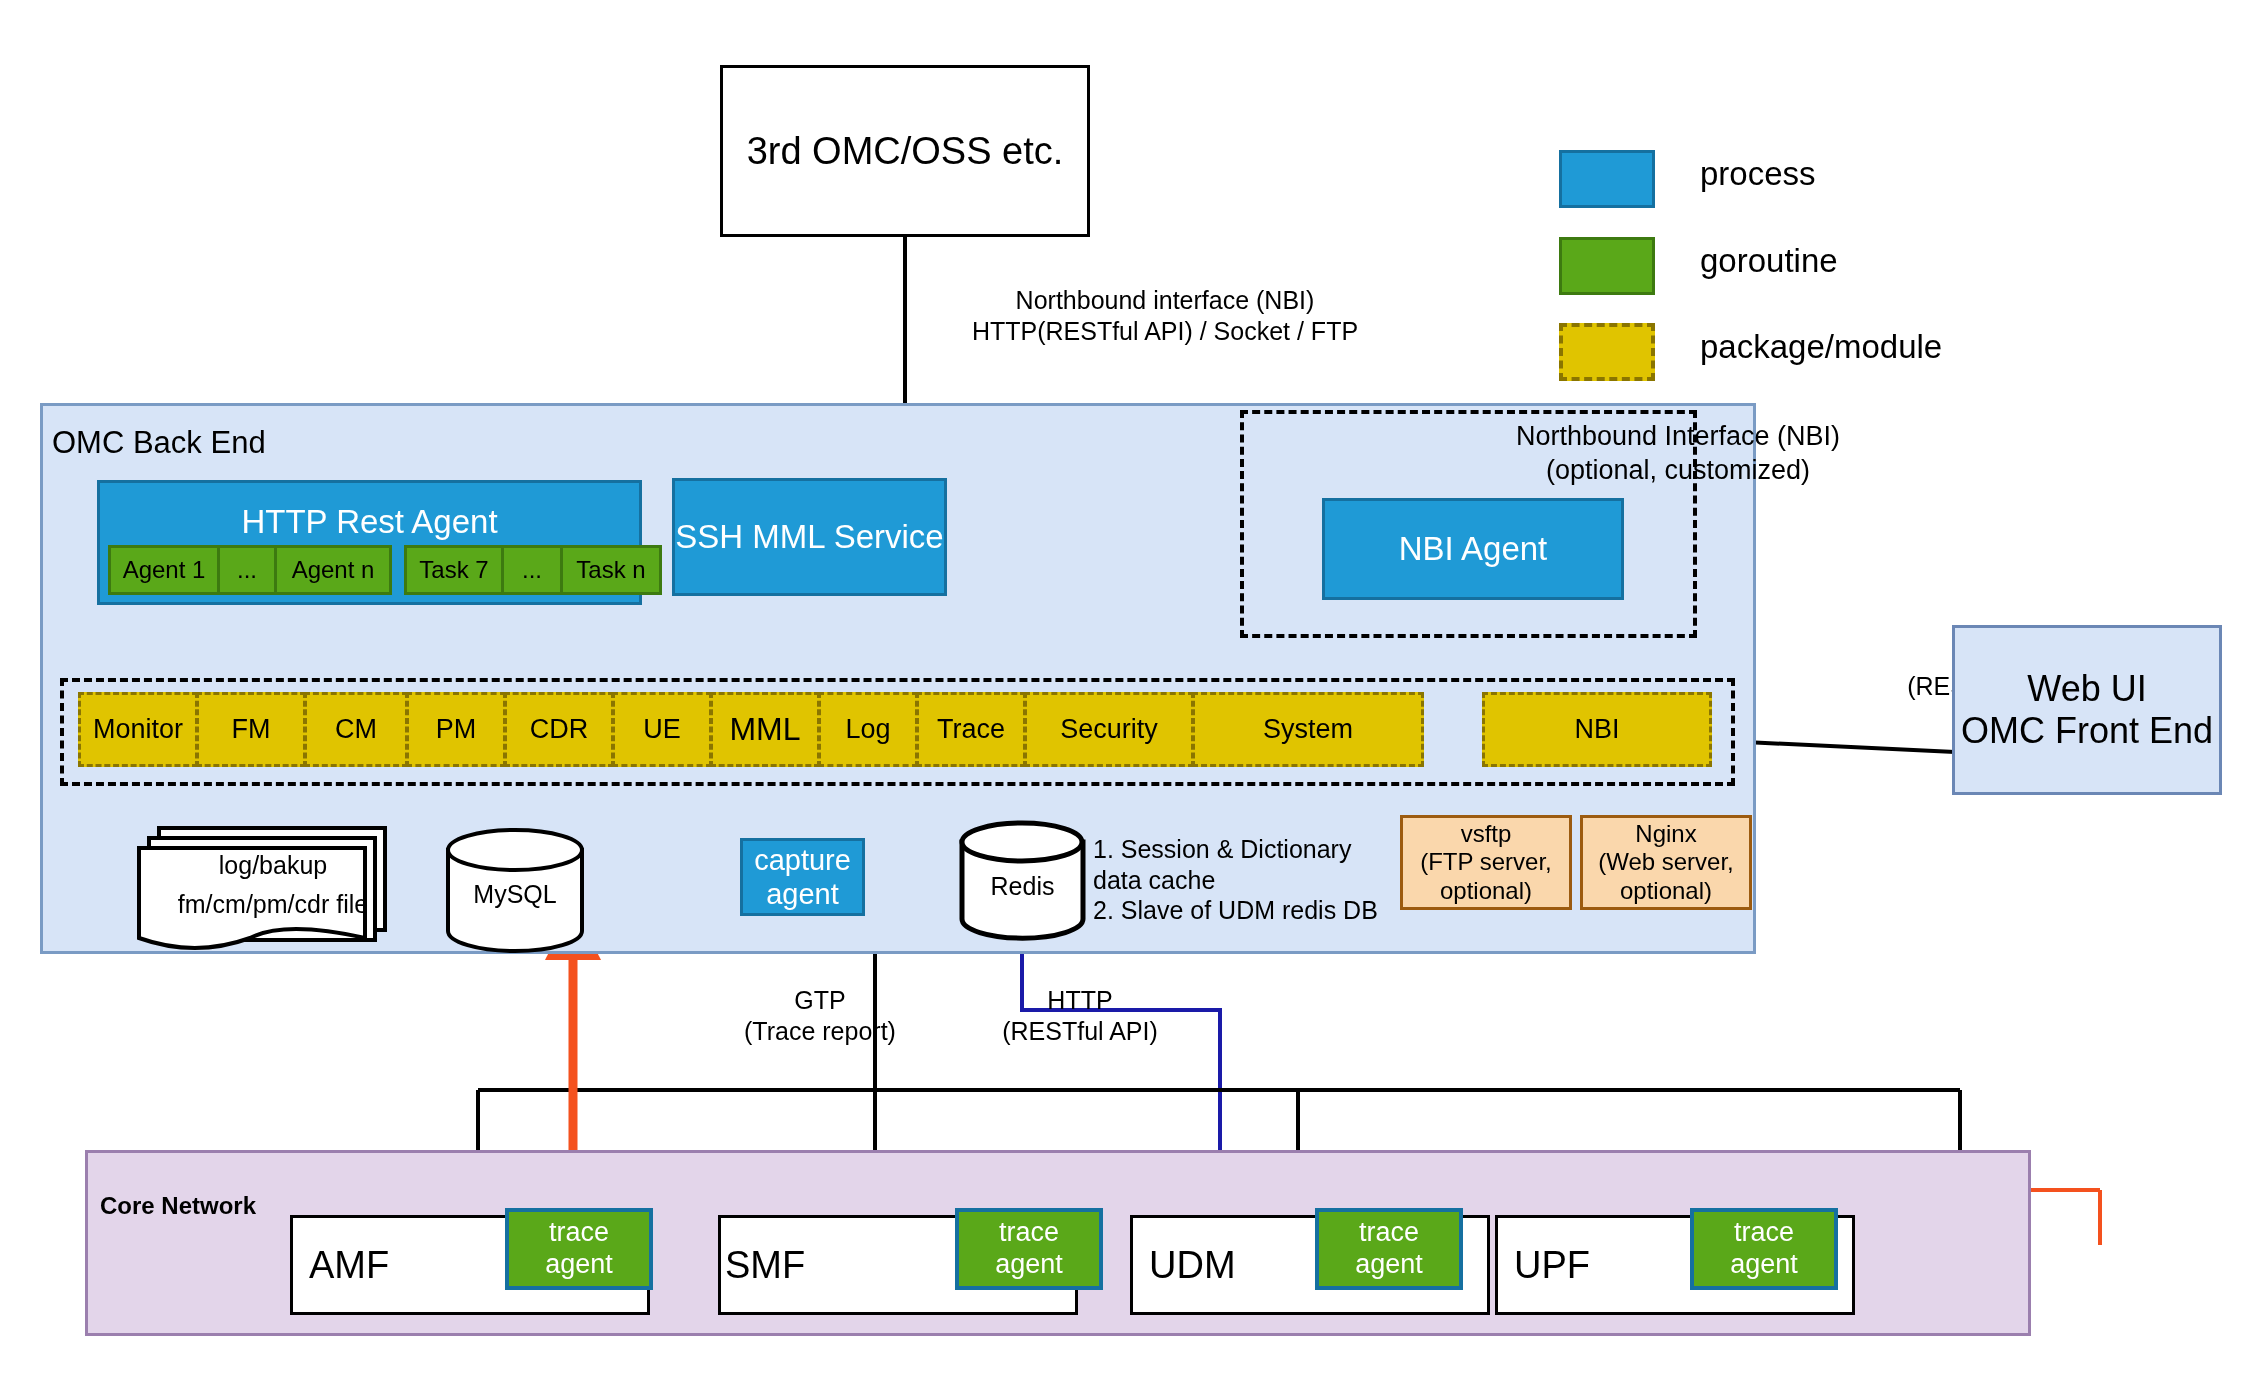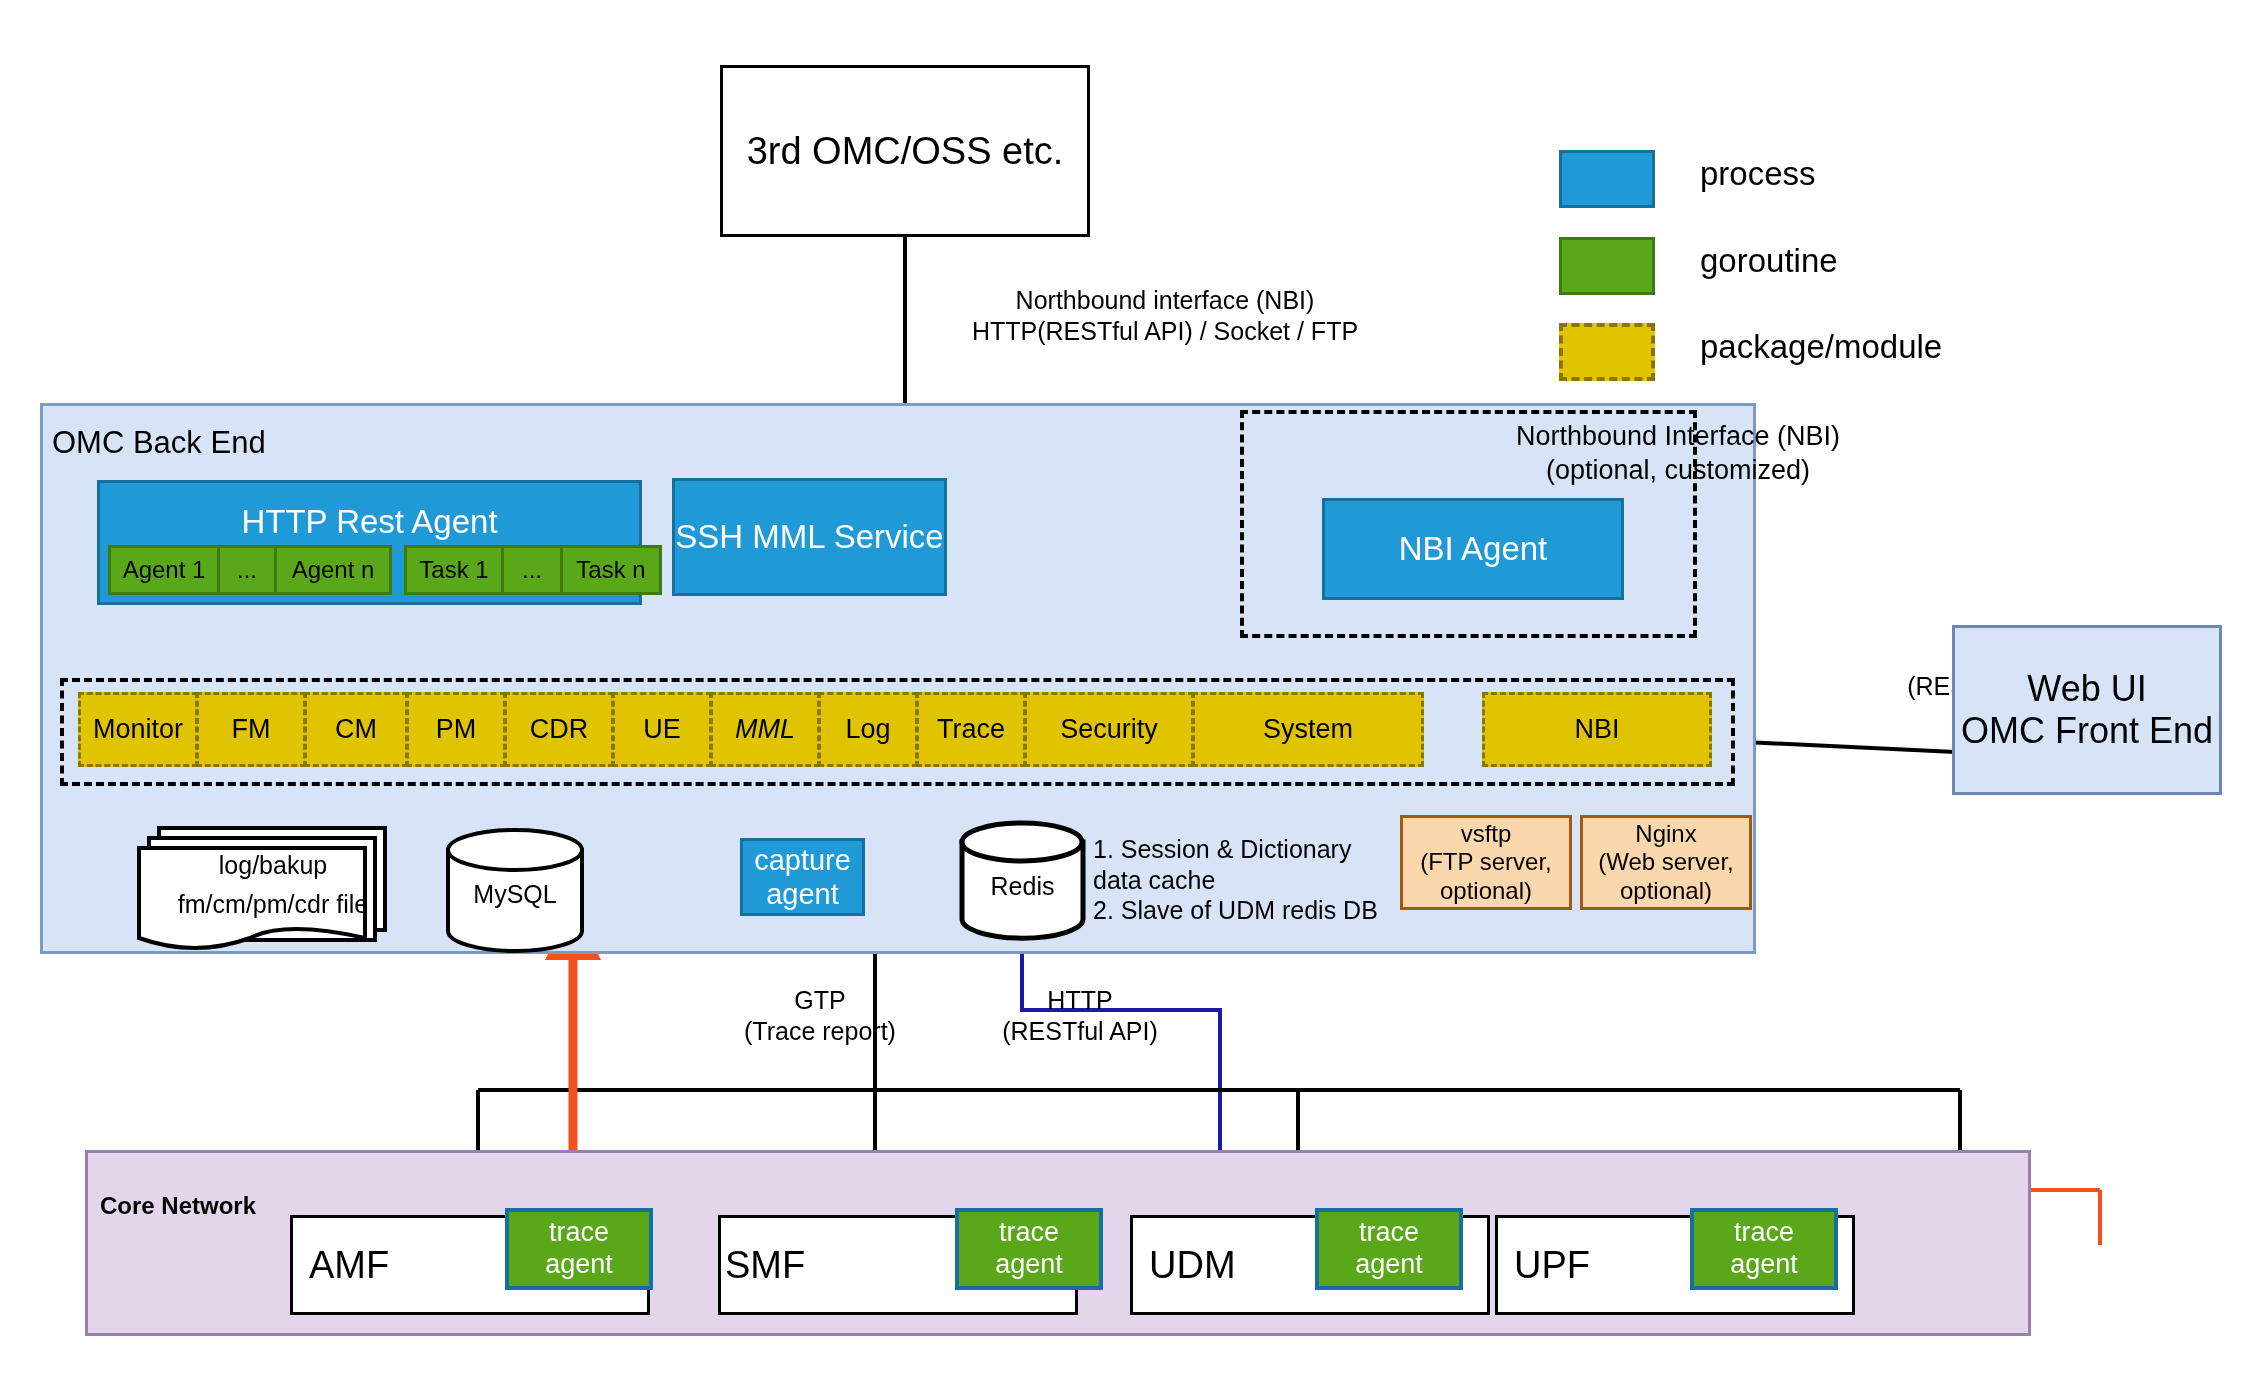--- a/index.html
+++ b/index.html
@@ -112,21 +112,21 @@
   <div class="box goro-box" style="left:108px;top:545px;width:112px;height:50px;font-size:24px;">
     <span>Agent 1</span>
   </div>
   <div class="box goro-box" style="left:217px;top:545px;width:60px;height:50px;font-size:24px;">
     <span>...</span>
   </div>
   <div class="box goro-box" style="left:274px;top:545px;width:118px;height:50px;font-size:24px;">
     <span>Agent n</span>
   </div>
   <div class="box goro-box" style="left:404px;top:545px;width:100px;height:50px;font-size:24px;">
-    <span>Task 1</span>
+    <span>Task 7</span>
   </div>
   <div class="box goro-box" style="left:501px;top:545px;width:62px;height:50px;font-size:24px;">
     <span>...</span>
   </div>
   <div class="box goro-box" style="left:560px;top:545px;width:102px;height:50px;font-size:24px;">
     <span>Task n</span>
   </div>
 
   <div class="box proc-box" style="left:672px;top:478px;width:275px;height:118px;font-size:33px;">
     <span>SSH MML Service</span>
@@ -152,21 +152,21 @@
     </div>
   <div class="box mod-box" style="left:406px;top:692px;width:100px;height:75px;font-size:27px;">
     <span>PM</span>
     </div>
   <div class="box mod-box" style="left:504px;top:692px;width:110px;height:75px;font-size:27px;">
     <span>CDR</span>
     </div>
   <div class="box mod-box" style="left:612px;top:692px;width:100px;height:75px;font-size:27px;">
     <span>UE</span>
     </div>
-  <div class="box mod-box" style="left:710px;top:692px;width:110px;height:75px;font-size:27px;font-style:italic;">
+  <div class="box mod-box" style="left:710px;top:692px;width:110px;height:75px;font-size:32px;">
     <span>MML</span>
     </div>
   <div class="box mod-box" style="left:818px;top:692px;width:100px;height:75px;font-size:27px;">
     <span>Log</span>
     </div>
   <div class="box mod-box" style="left:916px;top:692px;width:110px;height:75px;font-size:27px;">
     <span>Trace</span>
     </div>
   <div class="box mod-box" style="left:1024px;top:692px;width:170px;height:75px;font-size:27px;">
     <span>Security</span>

